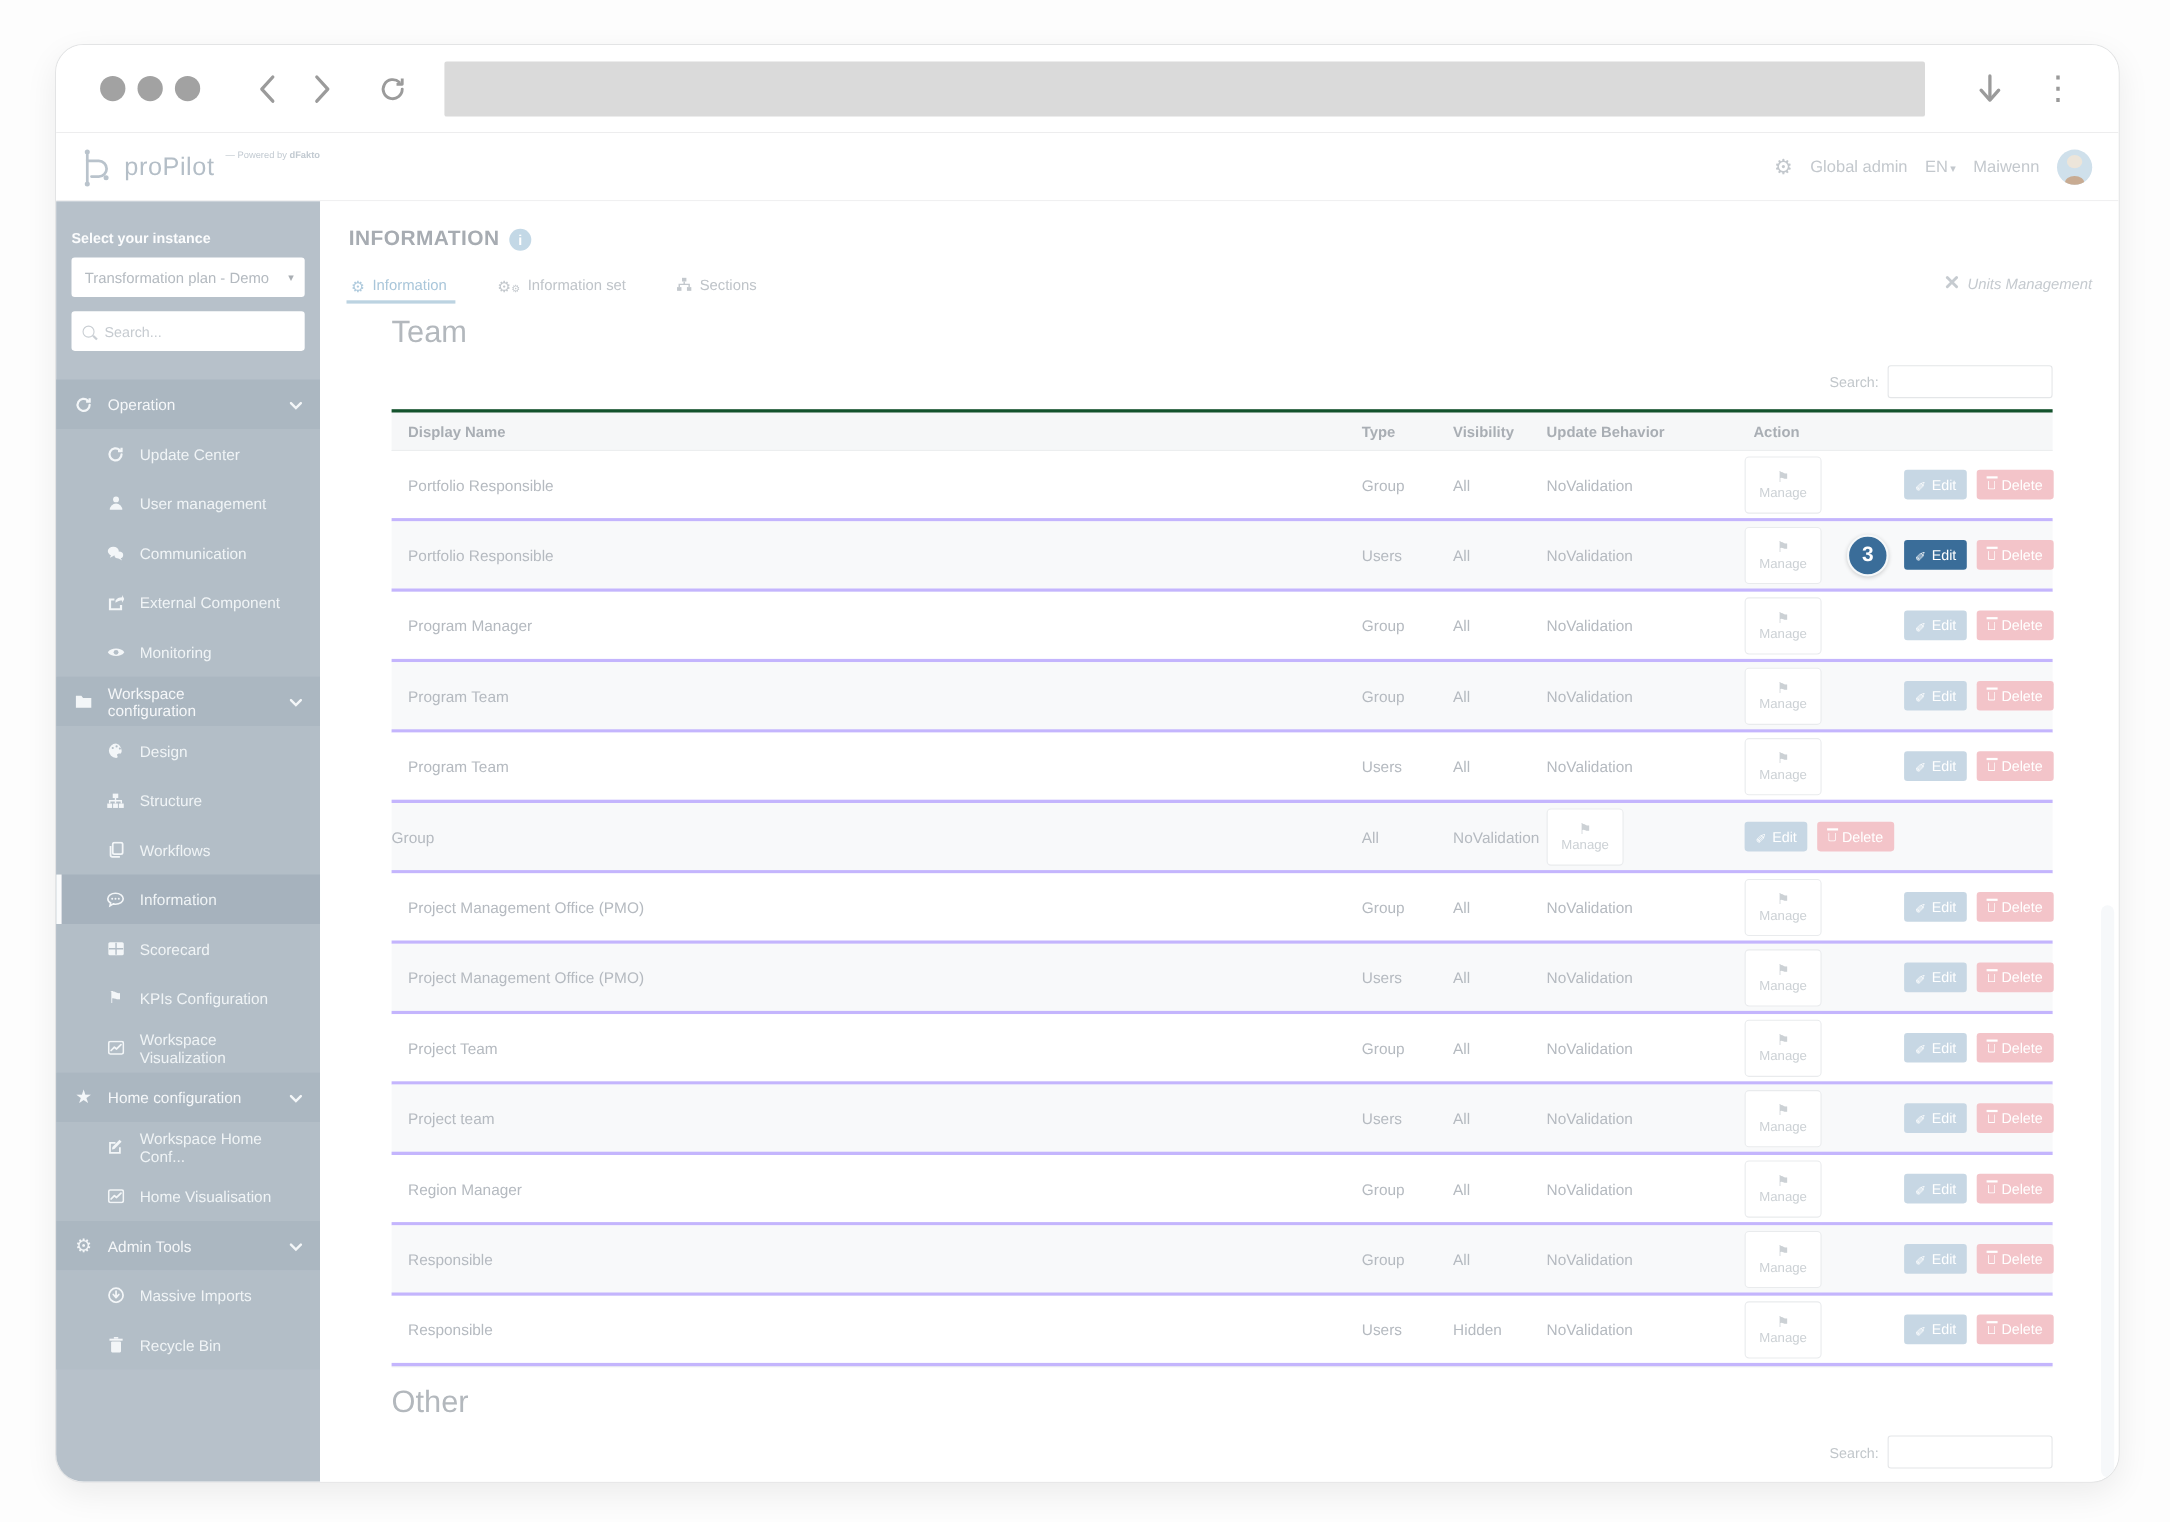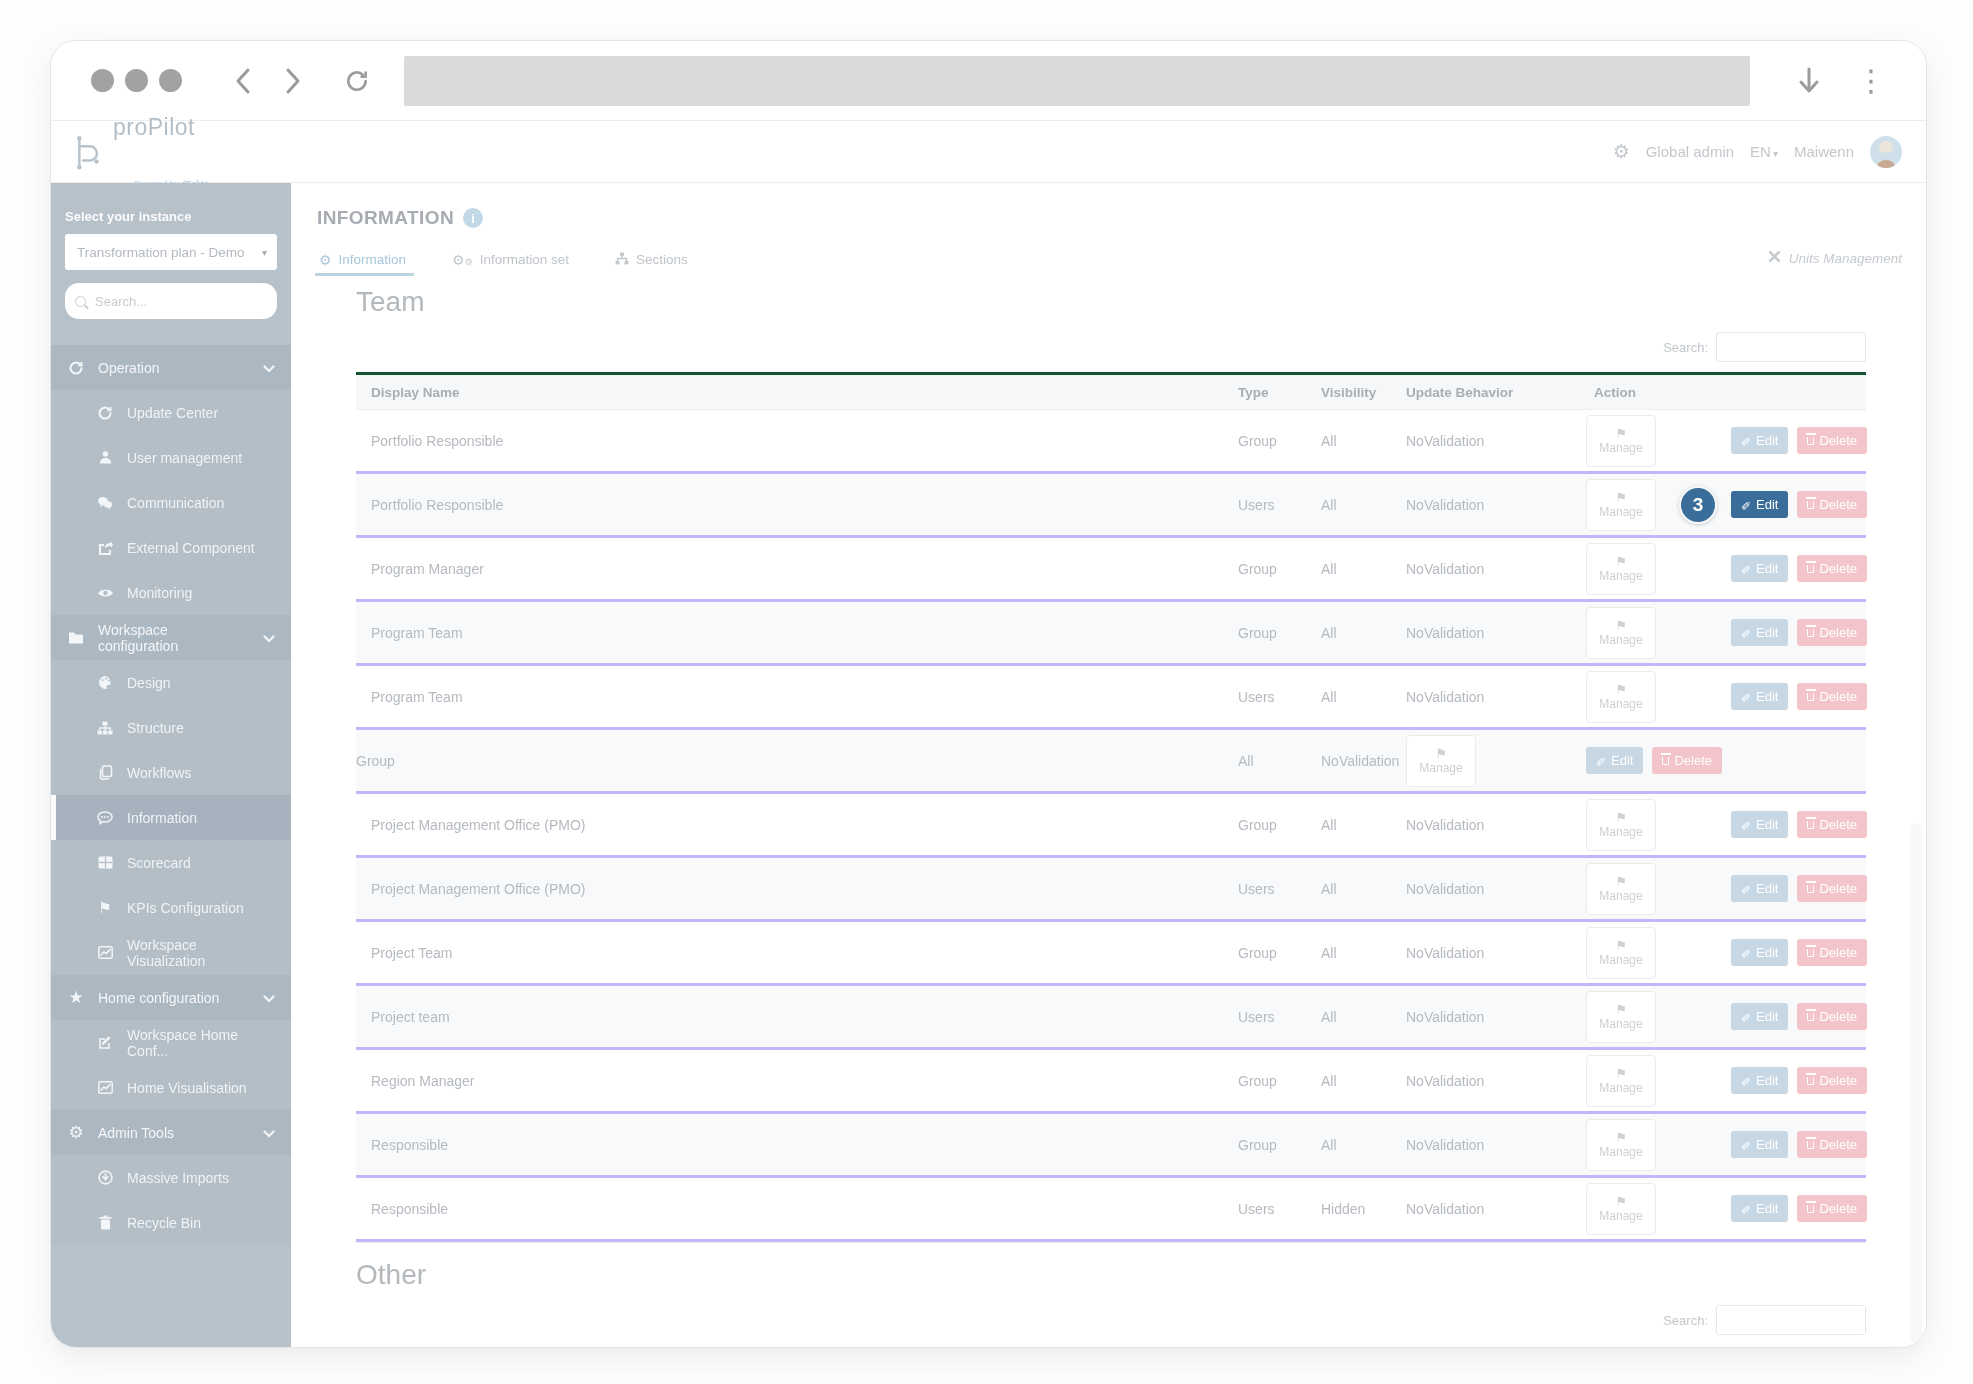--- a/index.html
+++ b/index.html
@@ -16,21 +16,21 @@
   .nav-btn { width:26px; height:26px; margin-right:24px; display:flex; align-items:center; justify-content:center; }
   .refresh-btn { margin-left:14px; margin-right:0; }
   .urlbar { flex:1; height:50px; background:#dadada; border-radius:2px; margin:0 46px 0 34px; }
   .dl-btn { margin-right:34px; }
   .kebab { font-size:30px; color:#9a9a9a; letter-spacing:0; line-height:1; }
 
   
   .app-header { height:62px; display:flex; align-items:center; justify-content:space-between;
     padding:0 24px 0 16px; border-bottom:1px solid #ededee; background:#fff; }
   .logo { display:flex; align-items:center; gap:8px; }
-  .logo-txt { display:flex; flex-direction:column;gap:40px; }
+  .logo-txt { display:flex; flex-direction:row; }
   .logo-title { font-size:23px; color:#b4bec7; letter-spacing:.5px; }
   .logo-sub { font-size:8.5px; color:#c2cad1; margin-top:-2px; padding-left:10px; }
   .logo-sub .pb::before { content:"— "; }
   .logo-sub .brand { font-weight:bold; }
   .hdr-right { display:flex; align-items:center; gap:16px; color:#c3c8cd; font-size:15px; }
   .hdr-gear { font-size:19px; color:#c3c8cd; }
   .caret { font-size:10px; color:#c3c8cd; margin-left:2px; }
   .avatar { width:32px; height:32px; border-radius:50%; background:#cfe0eb; position:relative; overflow:hidden; }
   .avatar::before { content:""; position:absolute; top:5px; left:9px; width:14px; height:12px; border-radius:50%; background:#ece5da; }
   .avatar::after { content:""; position:absolute; bottom:-5px; left:7px; width:18px; height:13px; border-radius:50% 50% 0 0; background:#c8ab92; }
@@ -38,21 +38,21 @@
   
   .body-row { display:flex; height:1164px; }
 
   
   .sidebar { width:240px; background:#b7c1ca; flex-shrink:0; overflow:hidden; }
   .sb-top { padding:26px 14px 6px; }
   .sb-instance-label { color:#fbfcfd; font-weight:bold; font-size:13px; margin-bottom:10px; }
   .sb-select { height:36px; background:#fff; border-radius:3px; display:flex; align-items:center;
     justify-content:space-between; padding:0 10px 0 12px; font-size:13.5px; color:#b4bac0; margin-bottom:13px; }
   .sb-select .caret { color:#a9aeb3; }
-  .sb-search { height:36px; background:#fff; border-radius:14px; display:flex; align-items:center;
+  .sb-search { height:36px; background:#fff; border-radius:3px; display:flex; align-items:center;
     gap:9px; padding:0 10px; margin-bottom:20px; }
   .mag { width:11px; height:11px; border:1.7px solid #c9ced3; border-radius:50%; position:relative; flex-shrink:0; }
   .mag::after { content:""; position:absolute; width:5px; height:1.7px; background:#c9ced3; transform:rotate(45deg); right:-4px; bottom:-2px; }
   .sb-search input { border:0; outline:0; font-size:13px; color:#9aa0a6; width:150px; background:transparent; font-family:inherit; }
   .sb-search input::placeholder { color:#c6cbd0; }
 
   .sb-parent { height:45px; display:flex; align-items:center; gap:13px; padding:0 16px;
     background:#abb7c1; color:#f5f7f9; font-size:14px; }
   .sb-parent .sb-label { flex:1; }
   .sb-sub { background:#b3bec7; }

